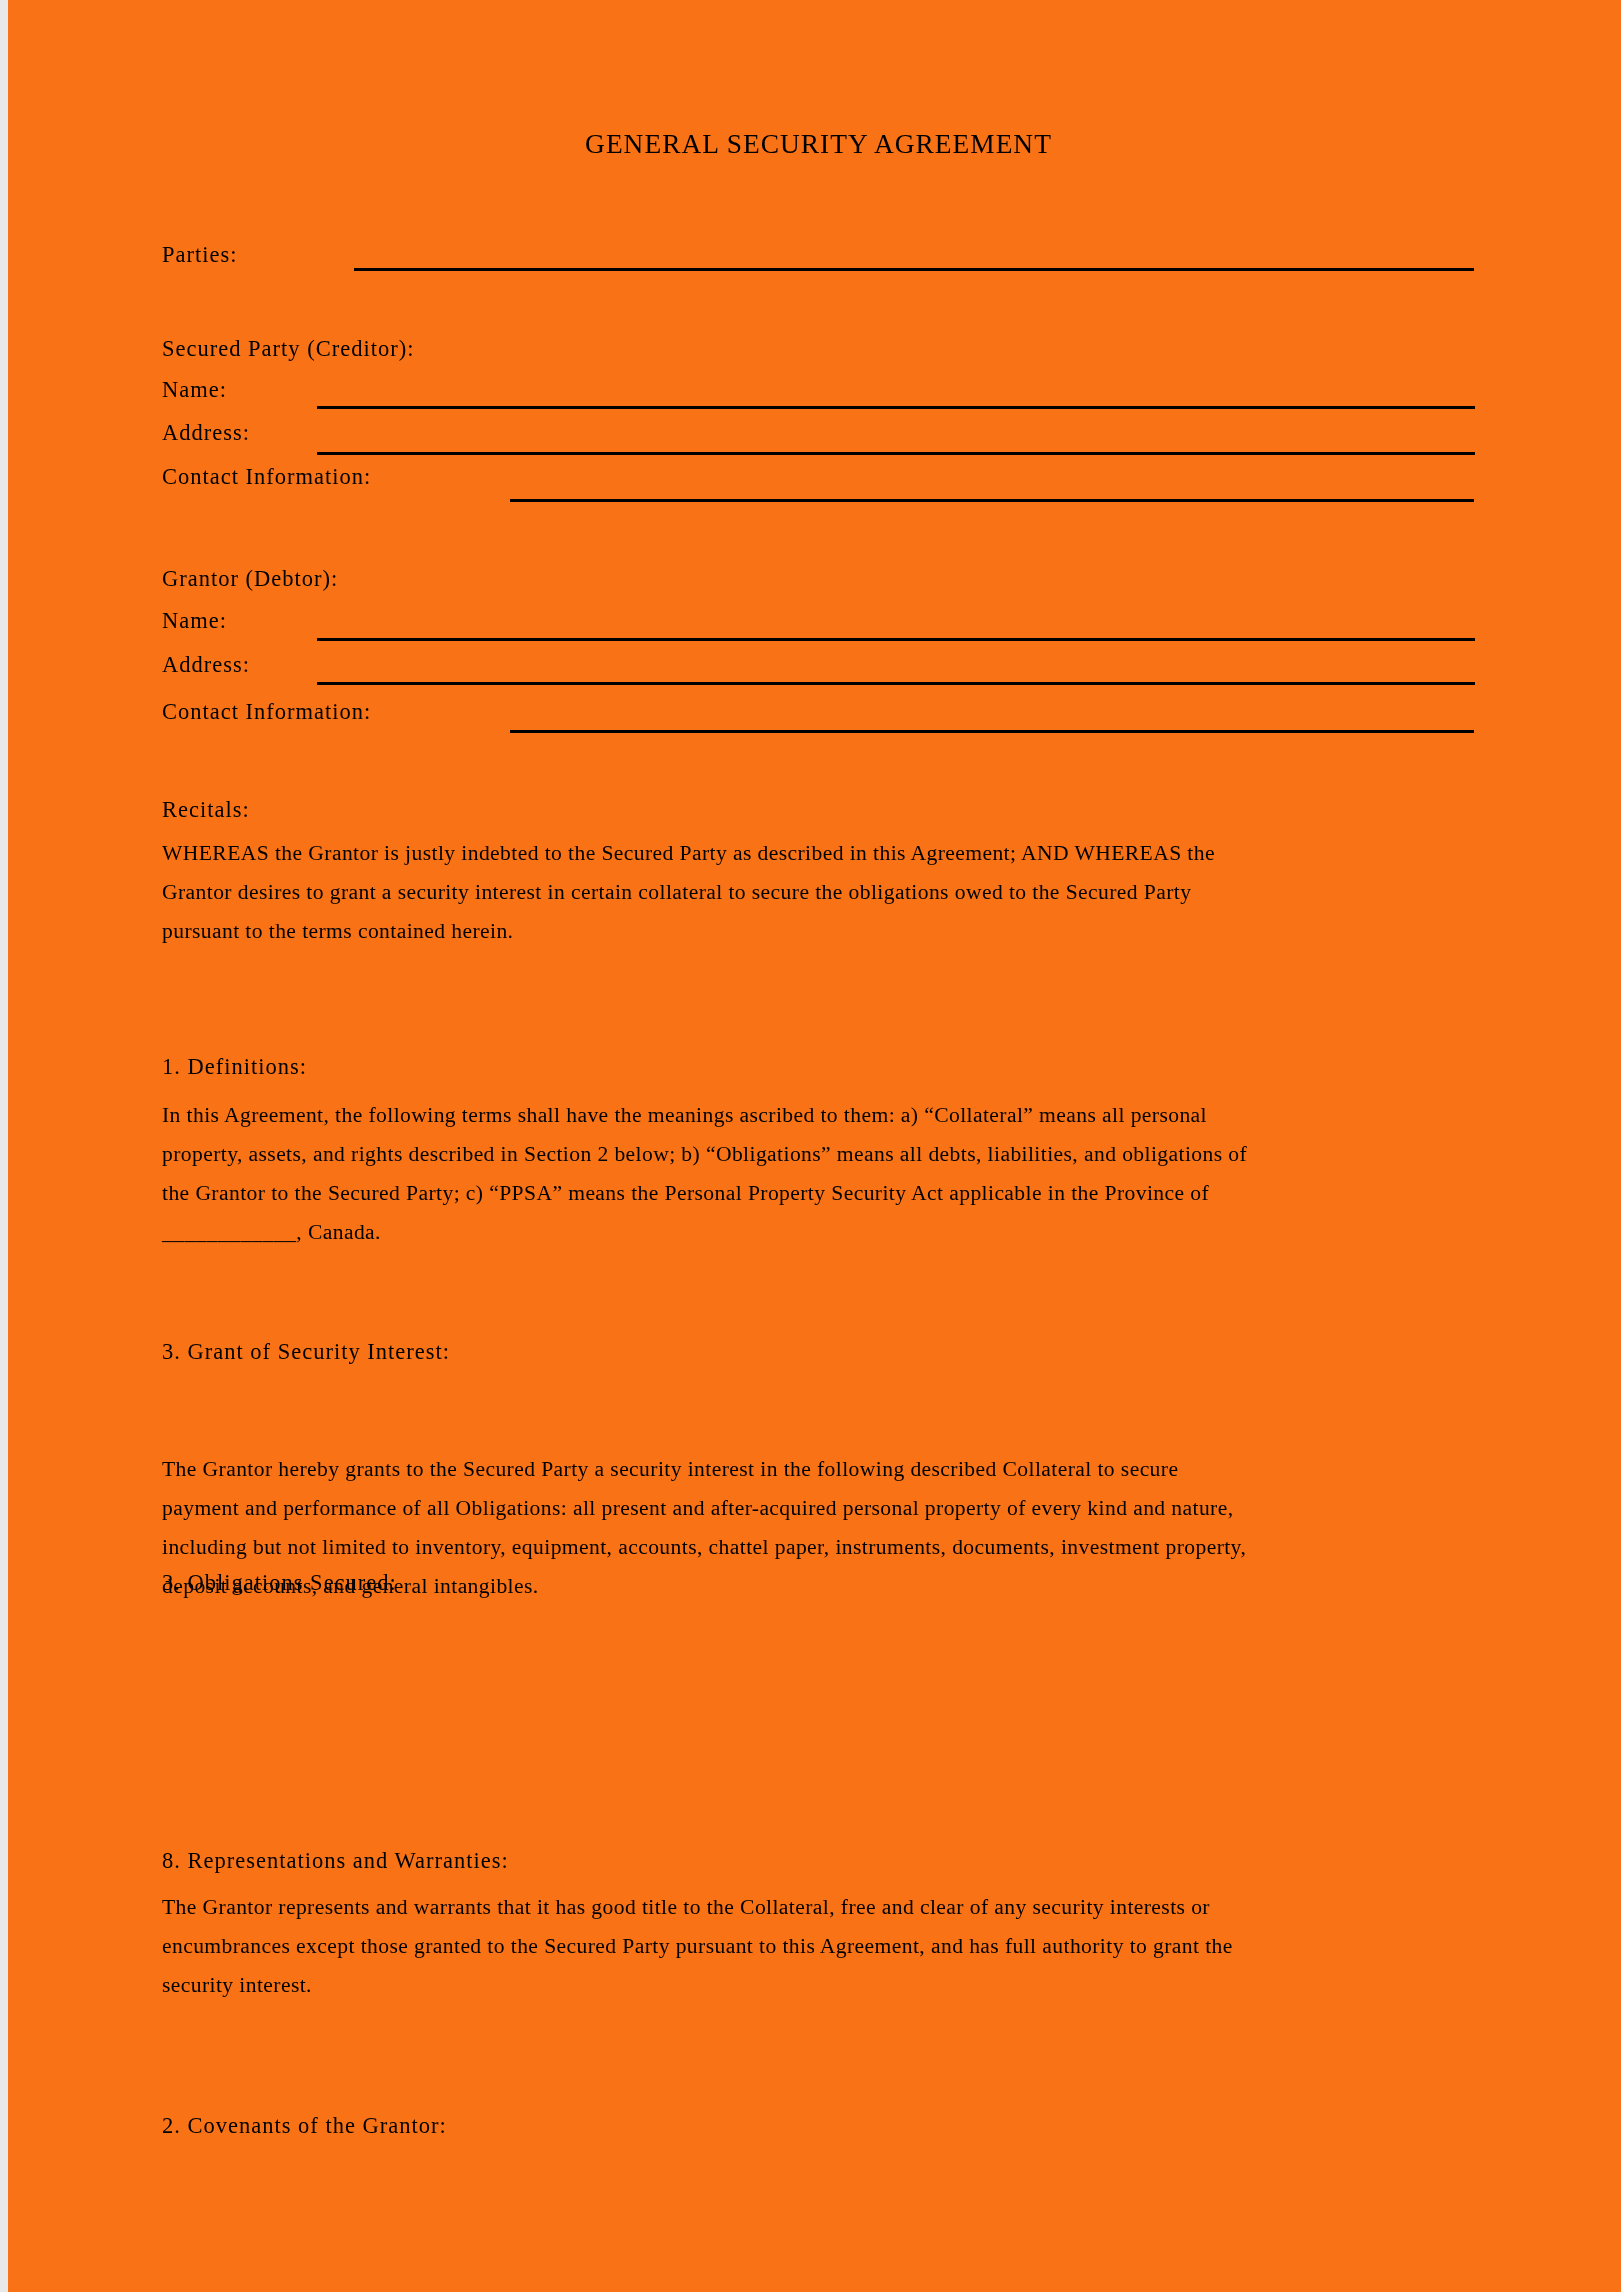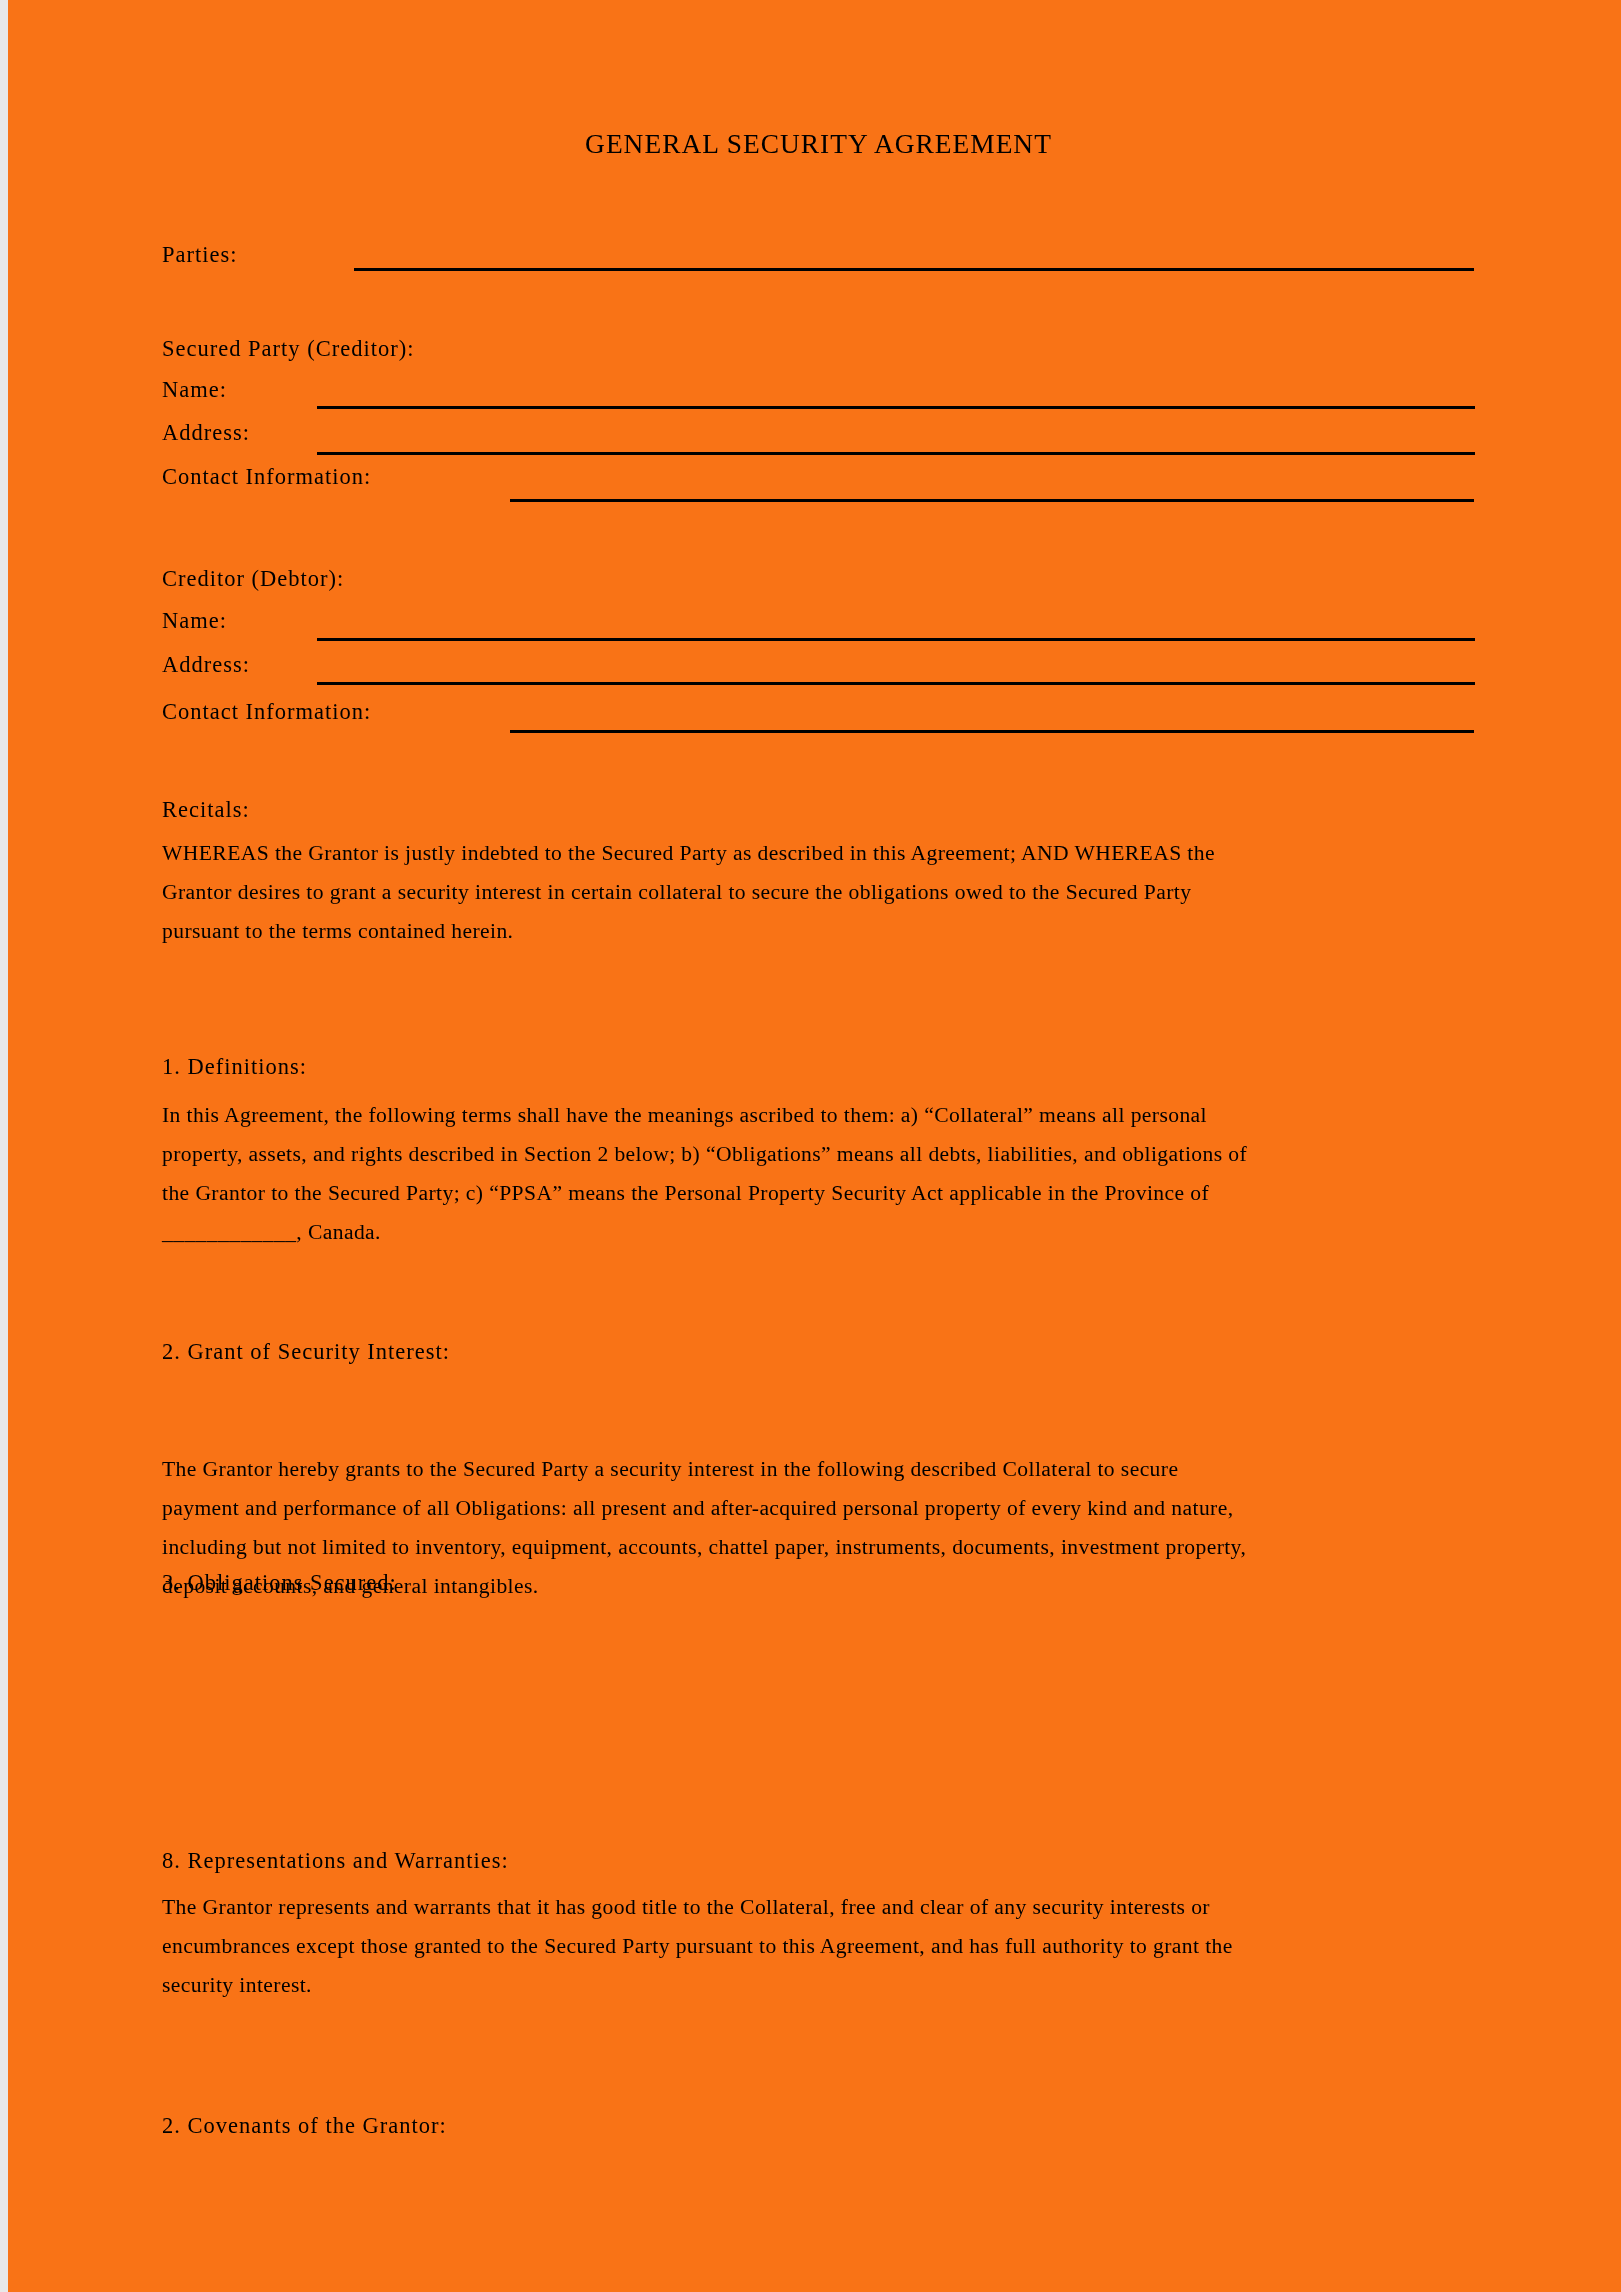--- a/index.html
+++ b/index.html
@@ -89,40 +89,40 @@
   <div class="fill-line l-parties"></div>
 
   <div class="heading t-sp-heading">Secured Party (Creditor):</div>
   <div class="label t-sp-name">Name:</div>
   <div class="fill-line l-sp-name"></div>
   <div class="label t-sp-address">Address:</div>
   <div class="fill-line l-sp-address"></div>
   <div class="label t-sp-contact">Contact Information:</div>
   <div class="fill-line l-sp-contact"></div>
 
-  <div class="heading t-g-heading">Creditor (Debtor):</div>
+  <div class="heading t-g-heading">Grantor (Debtor):</div>
   <div class="label t-g-name">Name:</div>
   <div class="fill-line l-g-name"></div>
   <div class="label t-g-address">Address:</div>
   <div class="fill-line l-g-address"></div>
   <div class="label t-g-contact">Contact Information:</div>
   <div class="fill-line l-g-contact"></div>
 
   <div class="heading t-recitals-head">Recitals:</div>
   <div class="para t-recitals-para">WHEREAS the Grantor is justly indebted to the Secured Party as described in this Agreement; AND WHEREAS the
 Grantor desires to grant a security interest in certain collateral to secure the obligations owed to the Secured Party
 pursuant to the terms contained herein.</div>
 
   <div class="heading t-s1-head">1. Definitions:</div>
   <div class="para t-s1-para">In this Agreement, the following terms shall have the meanings ascribed to them: a) “Collateral” means all personal
 property, assets, and rights described in Section 2 below; b) “Obligations” means all debts, liabilities, and obligations of
 the Grantor to the Secured Party; c) “PPSA” means the Personal Property Security Act applicable in the Province of
 ____________, Canada.</div>
 
-  <div class="heading t-s2-head">2. Grant of Security Interest:</div>
+  <div class="heading t-s2-head">3. Grant of Security Interest:</div>
   <div class="para t-s2-para">The Grantor hereby grants to the Secured Party a security interest in the following described Collateral to secure
 payment and performance of all Obligations: all present and after-acquired personal property of every kind and nature,
 including but not limited to inventory, equipment, accounts, chattel paper, instruments, documents, investment property,
 deposit accounts, and general intangibles.</div>
 
   <div class="heading t-s3-head">3. Obligations Secured:</div>
 
   <div class="heading t-s4-head">8. Representations and Warranties:</div>
   <div class="para t-s4-para">The Grantor represents and warrants that it has good title to the Collateral, free and clear of any security interests or
 encumbrances except those granted to the Secured Party pursuant to this Agreement, and has full authority to grant the

